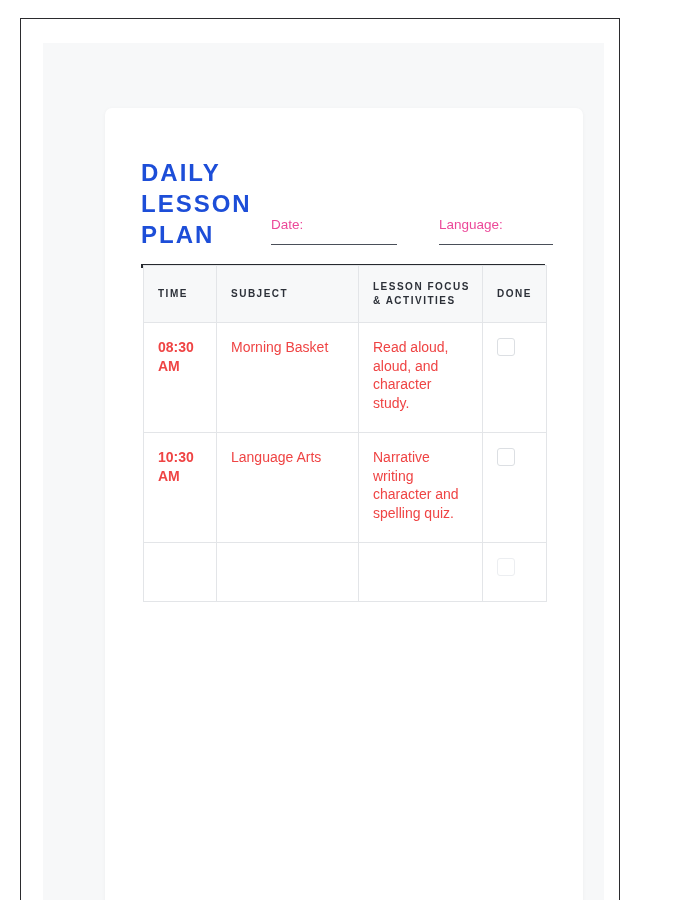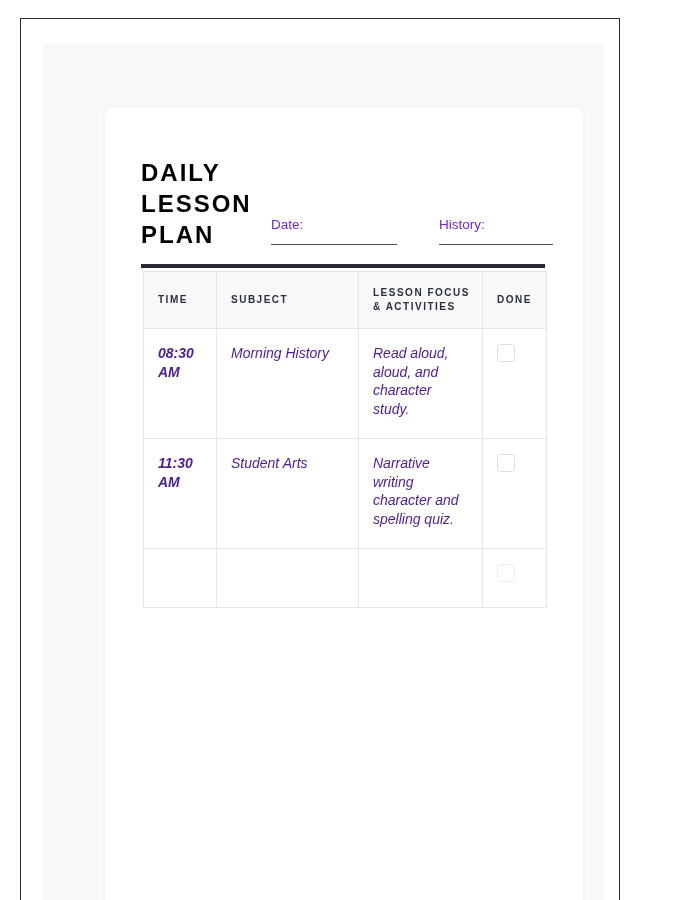--- a/index.html
+++ b/index.html
@@ -61,21 +61,21 @@
 
   #title-row {
     display: flex;
     align-items: flex-end;
     gap: 0px;
   }
 
   #plan-title {
     font-size: 24px;
     font-weight: bold;
-    color: #000000;
+    color: #1d4ed8;
     letter-spacing: 2.0px;
     line-height: 31px;
     width: 130px;
     flex: 0 0 130px;
     margin: 0;
     text-transform: uppercase;
   }
 
   #meta-fields {
     flex: 1 1 auto;
@@ -84,21 +84,21 @@
     padding-bottom: 5px;
   }
 
   .meta-field {
     display: flex;
     flex-direction: column;
   }
 
   .meta-label {
     font-size: 13.5px;
-    color: #6d28d9;
+    color: #ec4899;
     line-height: 20px;
     margin-bottom: 9px;
   }
 
   .meta-rule {
     height: 0;
     border-bottom: 1.2px solid #4a4f59;
   }
 
   #date-field .meta-rule   { width: 126px; }
@@ -108,21 +108,21 @@
     margin-top: 14px;
     height: 4px;
     background: #26292e;
     width: 404px;
   }
 
   
   #schedule-table {
     position: absolute;
     left: 38px;
-    top: 163px;
+    top: 157px;
     width: 403px;
     border-collapse: collapse;
     table-layout: fixed;
   }
 
   #schedule-table th,
   #schedule-table td {
     border: 1px solid #e3e5e8;
     vertical-align: top;
     text-align: left;
@@ -143,22 +143,21 @@
 
   col.col-time    { width: 73px;  }
   col.col-subject { width: 142px; }
   col.col-focus   { width: 124px; }
   col.col-done    { width: 64px;  }
 
   #schedule-table tbody td {
     padding: 15px 12px 20px 14px;
     font-size: 14px;
     line-height: 18.5px;
-    color: #4c1d95;
-    font-style: italic;
+    color: #ef4444;
   }
 
   td.cell-time {
     font-weight: bold;
     color: #23262b;
   }
 
   td.cell-done {
     text-align: center;
     padding-top: 16px;
@@ -207,21 +206,21 @@
             <span>LESSON</span><br>
             <span>PLAN</span>
           </h1>
 
           <div id="meta-fields">
             <div class="meta-field" id="date-field">
               <span class="meta-label">Date:</span>
               <span class="meta-rule"></span>
             </div>
             <div class="meta-field" id="student-field">
-              <span class="meta-label">History:</span>
+              <span class="meta-label">Language:</span>
               <span class="meta-rule"></span>
             </div>
           </div>
 
         </div>
         <div id="title-underline"></div>
       </div>
 
       <table id="schedule-table">
         <colgroup>
@@ -235,31 +234,31 @@
             <th>TIME</th>
             <th>SUBJECT</th>
             <th>LESSON FOCUS &amp; ACTIVITIES</th>
             <th>DONE</th>
           </tr>
         </thead>
         <tbody>
 
           <tr>
             <td class="cell-time">08:30 AM</td>
-            <td class="cell-subject">Morning History</td>
+            <td class="cell-subject">Morning Basket</td>
             <td class="cell-focus">Read aloud, aloud, and character study.</td>
             <td class="cell-done">
               <span class="done-box"></span>
             </td>
           </tr>
 
 
           <tr>
-            <td class="cell-time">11:30 AM</td>
-            <td class="cell-subject">Student Arts</td>
+            <td class="cell-time">10:30 AM</td>
+            <td class="cell-subject">Language Arts</td>
             <td class="cell-focus">Narrative writing character and spelling quiz.</td>
             <td class="cell-done">
               <span class="done-box"></span>
             </td>
           </tr>
 
 
           <tr class="row-partial">
             <td class="cell-time"></td>
             <td class="cell-subject"></td>

